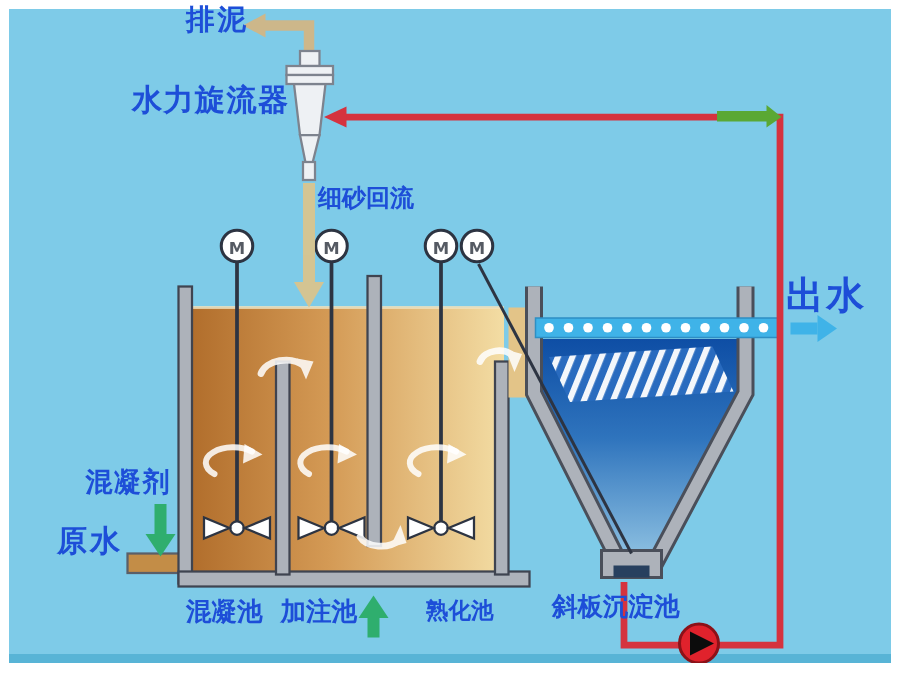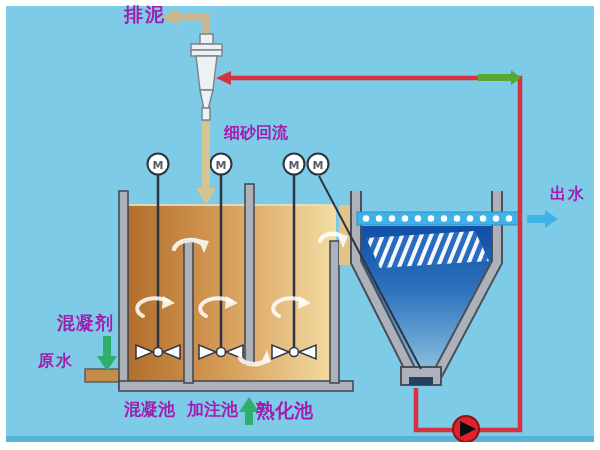--- a/index.html
+++ b/index.html
@@ -4,23 +4,23 @@
 <style>
   html,body{margin:0;padding:0;}
   body{
     width:600px;height:450px;position:relative;overflow:hidden;
     background:#ffffff;
     font-family:"DejaVu Sans","Liberation Sans",sans-serif;
   }
   #stage{position:absolute;left:0;top:0;width:600px;height:450px;}
   svg{position:absolute;left:0;top:0;}
   .lbl{
-    position:absolute;font-weight:bold;color:#a21caf;
+    position:absolute;font-weight:bold;color:#1d4ed8;
     white-space:nowrap;line-height:1;z-index:5;
-    font-family:Liberation Serif, serif;
+    font-family:Liberation Mono, monospace;
   }
 </style>
 </head>
 <body>
 
 <div id="stage">
 
 <svg width="600" height="450" viewBox="0 0 600 450">
   <defs>
     <linearGradient id="tankWater" x1="0" y1="0" x2="1" y2="0">
@@ -196,21 +196,23 @@
 
   <g fill="#ffffff">
     <rect x="0" y="0" width="600" height="6"></rect>
     <rect x="0" y="0" width="6" height="450"></rect>
     <rect x="594" y="0" width="6" height="450"></rect>
     <rect x="0" y="442" width="600" height="8"></rect>
   </g>
 </svg>
 
 <div class="lbl" style="left:124px;top:5px;font-size:19px;letter-spacing:2px;">排泥</div>
-<div class="lbl" style="left:224px;top:125px;font-size:16px;text-align:center;">细砂回流</div>
-<div class="lbl" style="left:550px;top:186px;font-size:16px;letter-spacing:2px;">出水</div>
+<div class="lbl" style="left:88px;top:59px;font-size:20px;letter-spacing:1px;">水力旋流器</div>
+<div class="lbl" style="left:212px;top:125px;font-size:16px;text-align:center;">细砂回流</div>
+<div class="lbl" style="left:524px;top:186px;font-size:25px;letter-spacing:2px;">出水</div>
 <div class="lbl" style="left:57px;top:314px;font-size:18px;letter-spacing:1px;text-align:center;">混凝剂</div>
-<div class="lbl" style="left:38px;top:353px;font-size:16px;letter-spacing:2px;">原水</div>
+<div class="lbl" style="left:38px;top:353px;font-size:20px;letter-spacing:2px;">原水</div>
 <div class="lbl" style="left:124px;top:401px;font-size:17px;text-align:right;">混凝池</div>
 <div class="lbl" style="left:187px;top:401px;font-size:17px;text-align:center;">加注池</div>
-<div class="lbl" style="left:256px;top:401px;font-size:19px;">熟化池</div>
+<div class="lbl" style="left:284px;top:401px;font-size:15px;">熟化池</div>
+<div class="lbl" style="left:368px;top:398px;font-size:17px;">斜板沉淀池</div>
 
 </div>
 
 </body></html>

